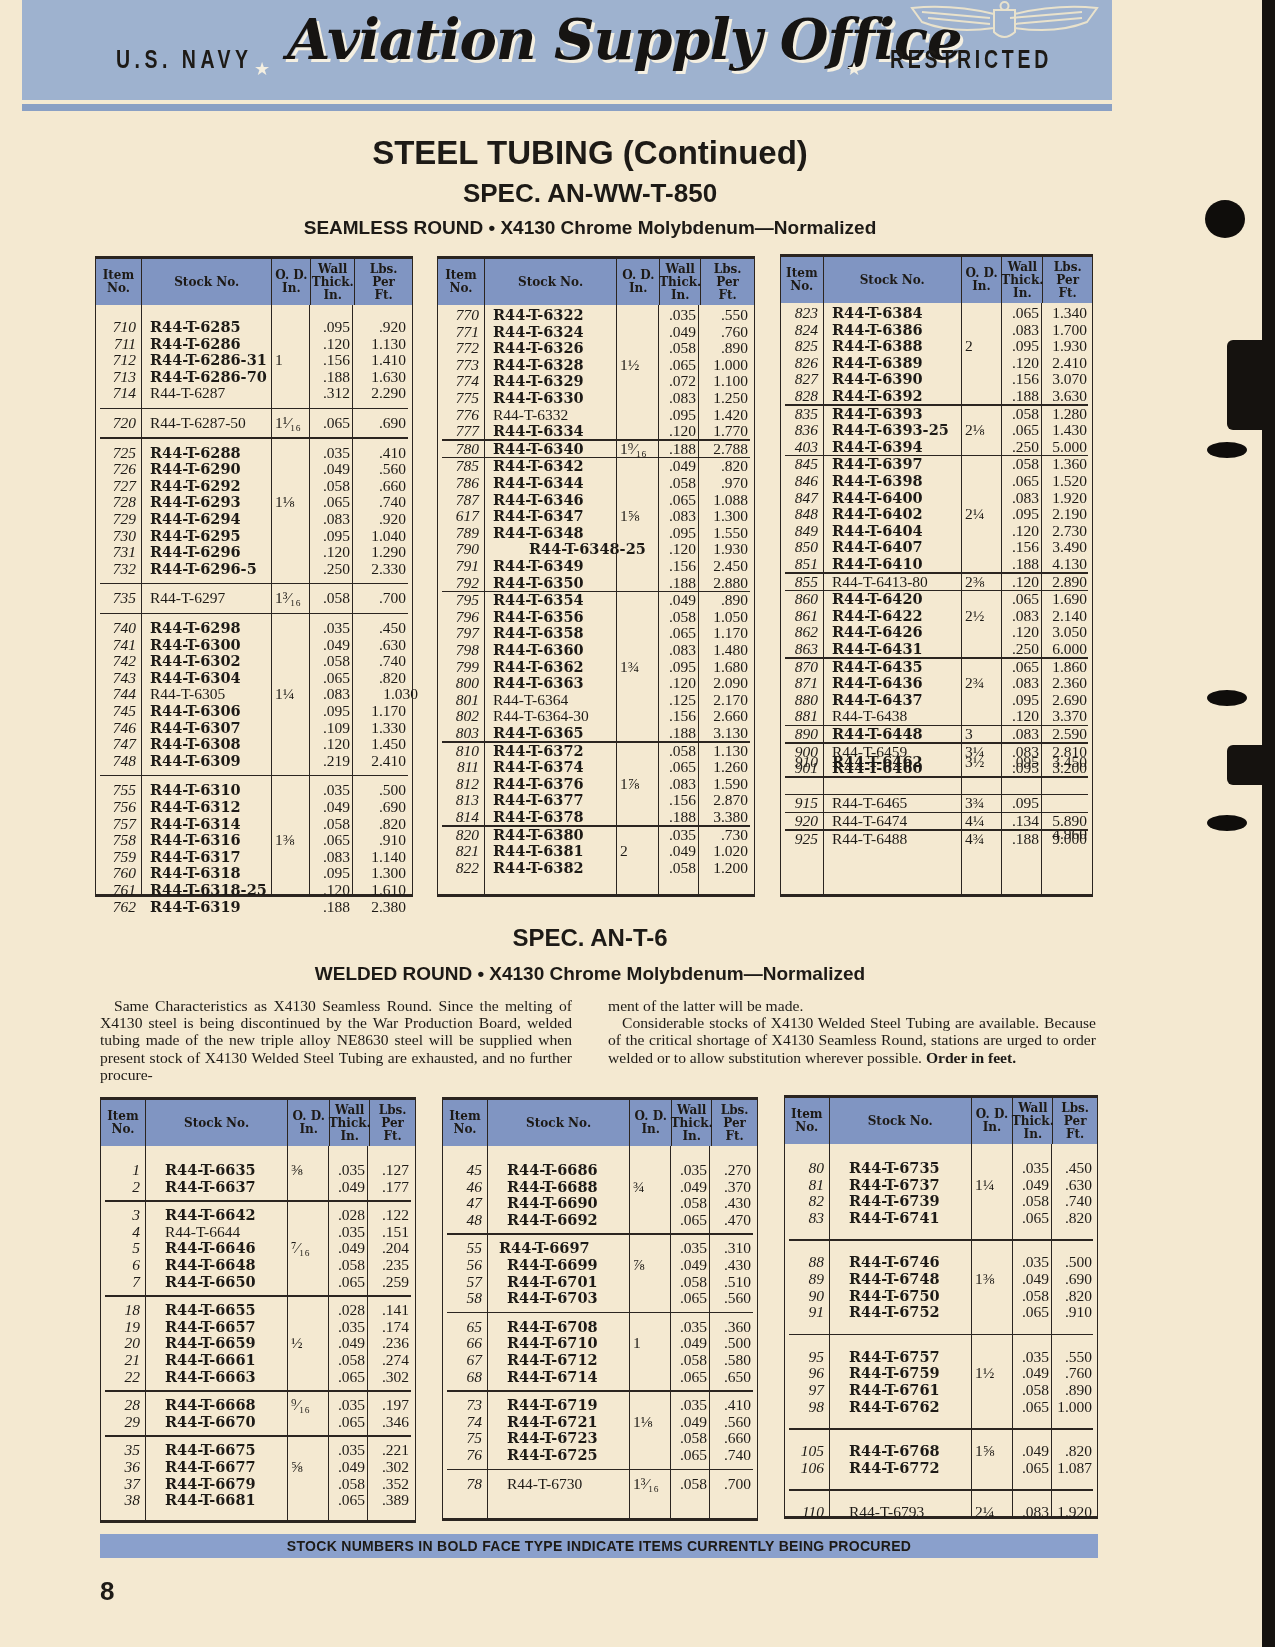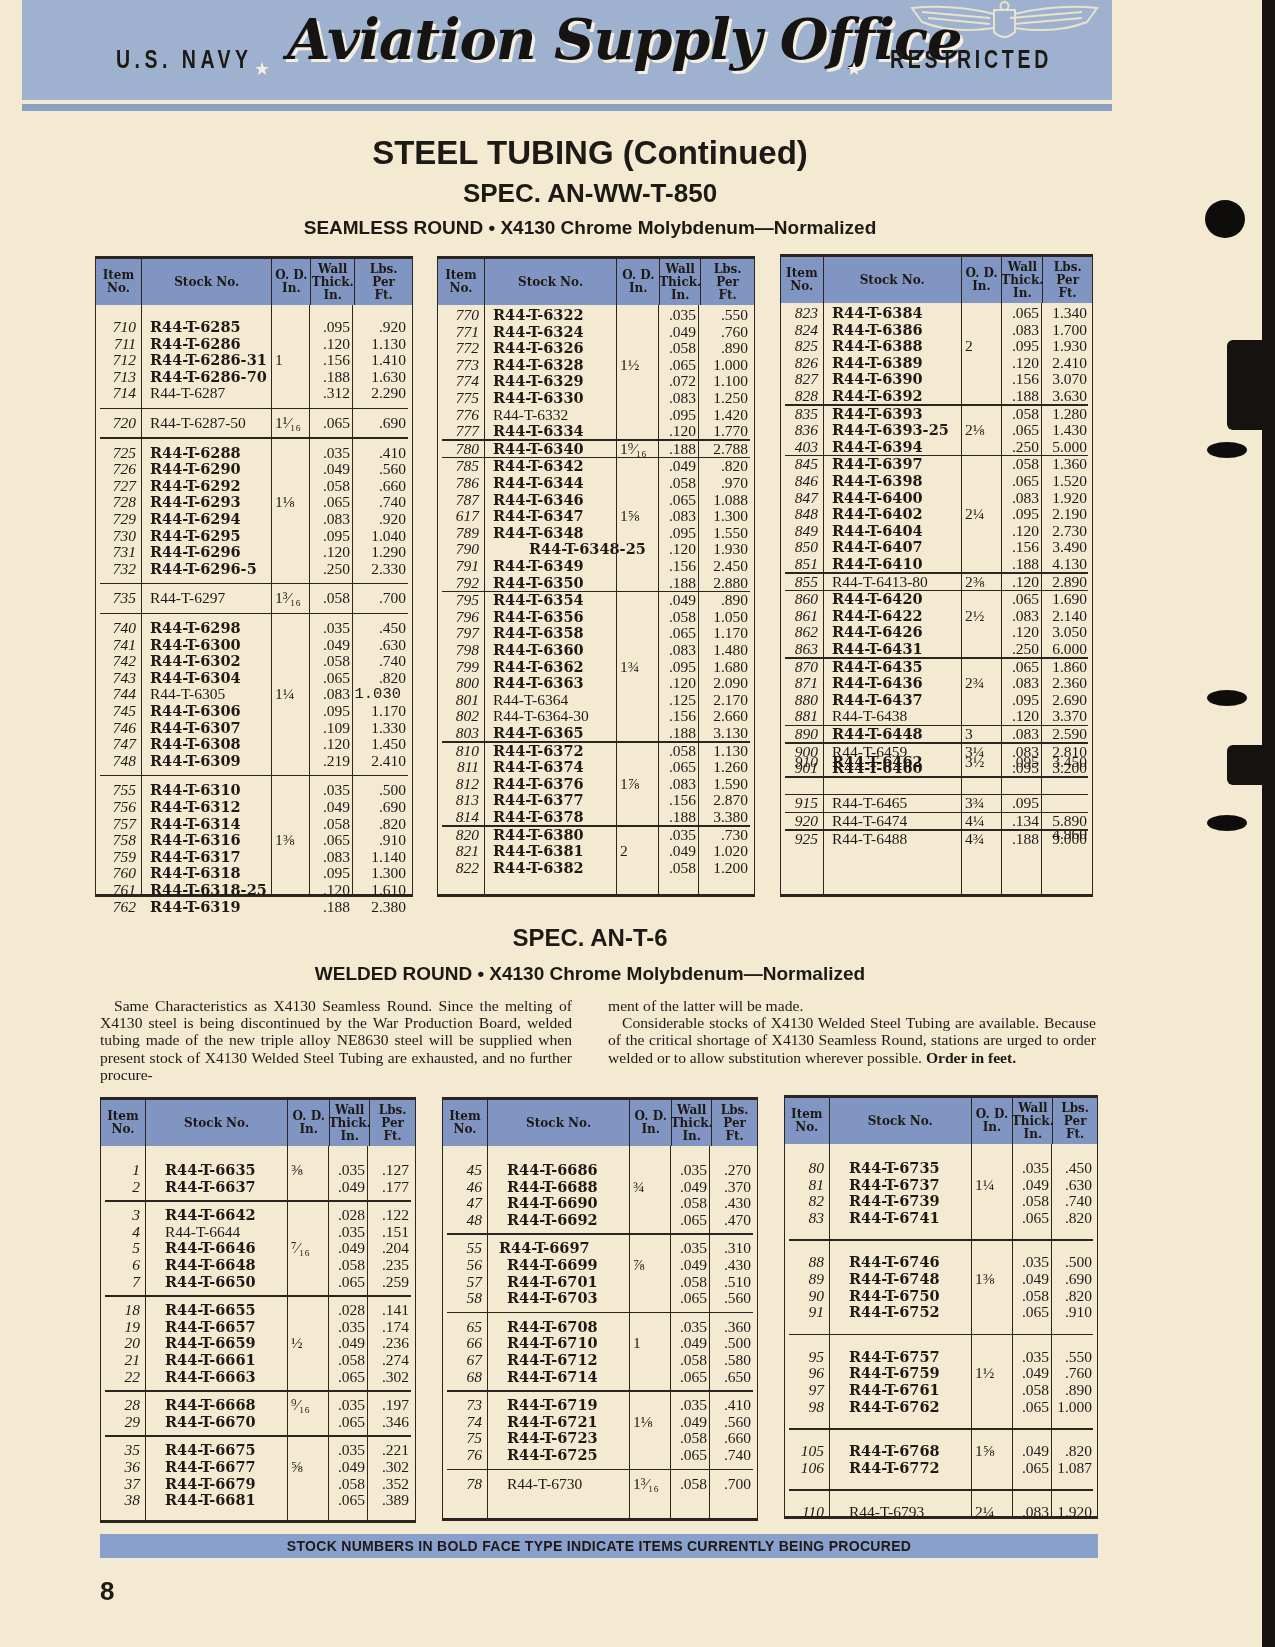--- a/index.html
+++ b/index.html
@@ -200,21 +200,21 @@
         <span class="it" style="left: 0px; width: 40px;">743</span>
         <span class="st b" style="left: 54px;">R44-T-6304</span>
         <span class="wt" style="left: 213px; width: 41px;">.065</span>
         <span class="lb" style="left: 256px; width: 54px;">.820</span>
       </div>
       <div class="row" style="top: 427.4px; height: 16.6px; line-height: 16.6px;">
         <span class="it" style="left: 0px; width: 40px;">744</span>
         <span class="st" style="left: 54px;">R44-T-6305</span>
         <span class="od" style="left: 179px;">1¼</span>
         <span class="wt" style="left: 213px; width: 41px;">.083</span>
-        <span class="lb" style="left: 251px; width: 54px; font-family: Liberation Mono, monospace;">1.030</span>
+        <span class="lb" style="left: 268px; width: 54px;">1.030</span>
       </div>
       <div class="row" style="top: 444px; height: 16.6px; line-height: 16.6px;">
         <span class="it" style="left: 0px; width: 40px;">745</span>
         <span class="st b" style="left: 54px;">R44-T-6306</span>
         <span class="wt" style="left: 213px; width: 41px;">.095</span>
         <span class="lb" style="left: 256px; width: 54px;">1.170</span>
       </div>
       <div class="row" style="top: 460.6px; height: 16.6px; line-height: 16.6px;">
         <span class="it" style="left: 0px; width: 40px;">746</span>
         <span class="st b" style="left: 54px;">R44-T-6307</span>

